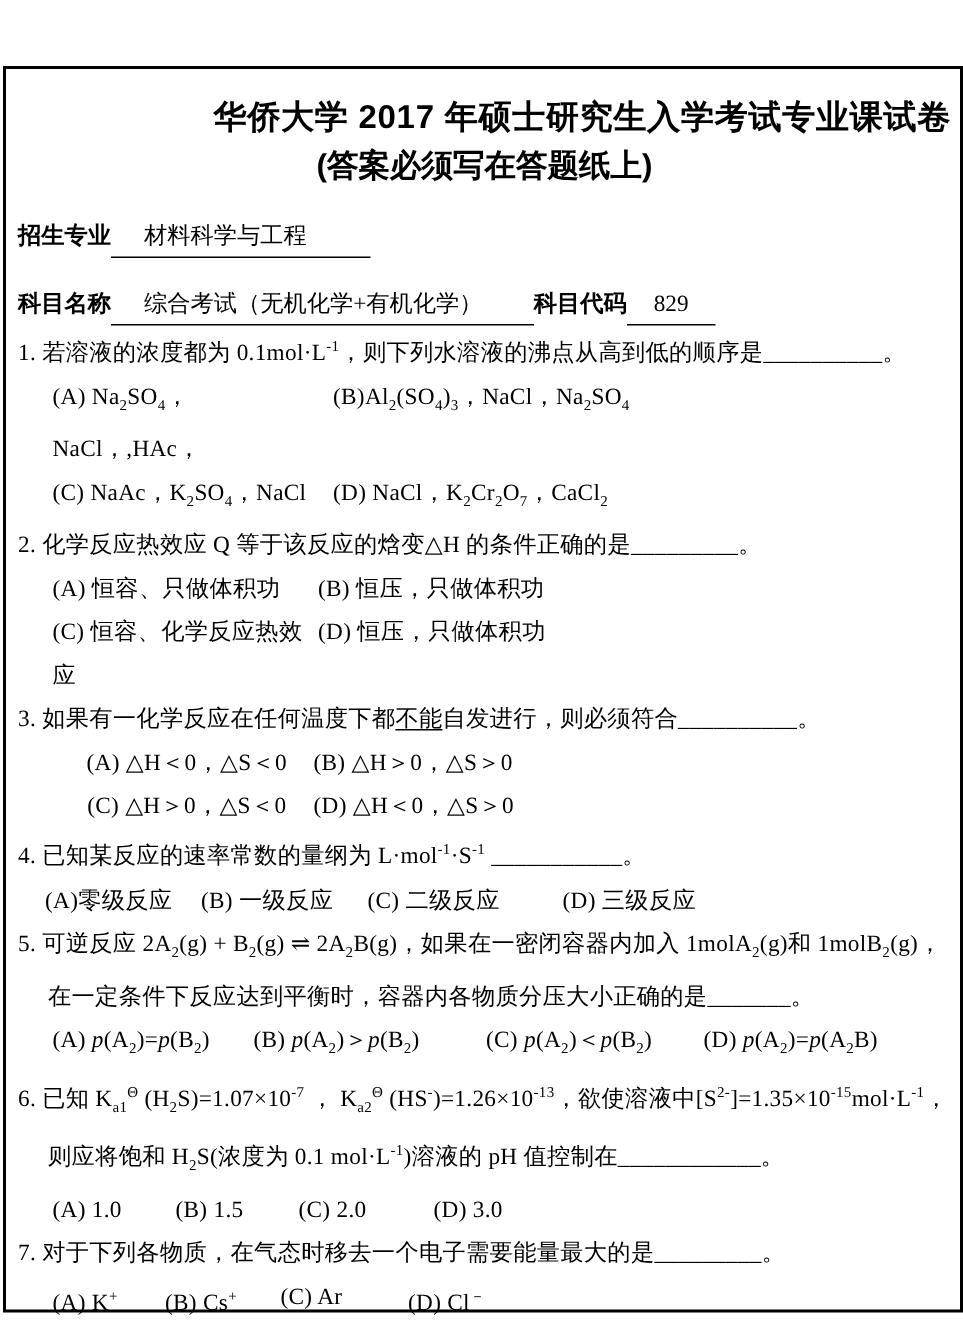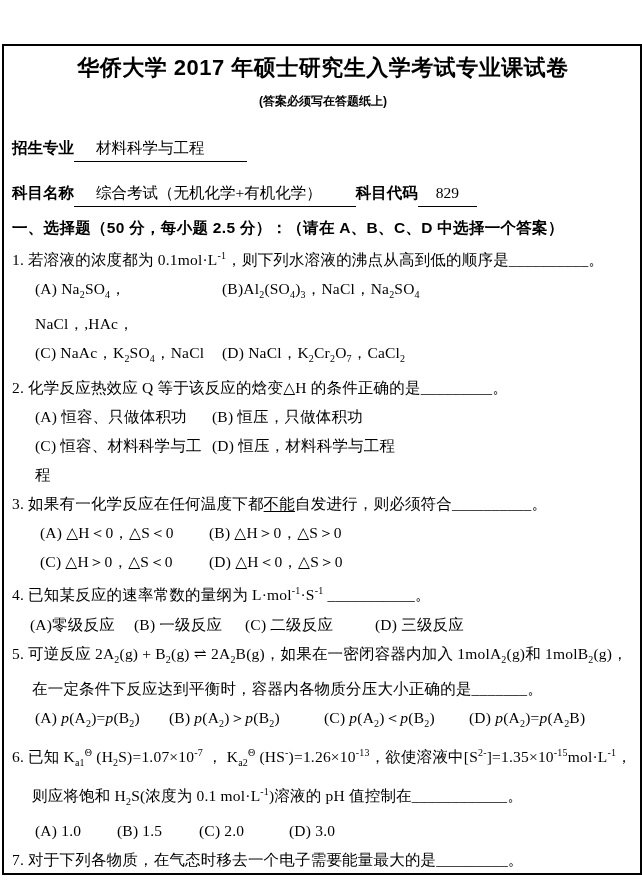--- a/index.html
+++ b/index.html
@@ -6,28 +6,28 @@
   body{
     width:642px;height:881px;position:relative;overflow:hidden;
     font-family:"Liberation Serif","DejaVu Serif",serif;color:#000;
     -webkit-font-smoothing:antialiased;
   }
   .sheet{
     position:absolute;left:2px;top:44px;width:622px;height:817px;
     border:2px solid #000;padding:4px 6px 6px 8px;background:#fff;
   }
   .title{
-    text-align:center;margin-top:4px;
+    text-align:right;margin-top:14px;
     font-family:"Liberation Sans","DejaVu Sans",sans-serif;
     font-weight:bold;font-size:22px;line-height:28px;letter-spacing:0.5px;
   }
   .subtitle{
     text-align:center;margin-top:8px;
     font-family:"Liberation Sans","DejaVu Sans",sans-serif;
-    font-weight:bold;font-size:12px;line-height:22px;
+    font-weight:bold;font-size:21px;line-height:22px;
   }
   .meta-row{margin-top:24px;font-size:15.5px;line-height:24px;white-space:nowrap;}
   .meta-row.second{margin-top:19px;}
   .meta-label{
     font-family:"Liberation Sans","DejaVu Sans",sans-serif;
     font-weight:bold;font-size:15.5px;
   }
   .fill{
     display:inline-block;border-bottom:1.5px solid #000;
     padding:0 42px 1px 22px;font-size:15.5px;
@@ -40,21 +40,21 @@
     font-family:"Liberation Sans","DejaVu Sans",sans-serif;
     font-weight:bold;font-size:15.5px;line-height:27px;letter-spacing:0.3px;
   }
   .qarea{font-size:15.5px;}
   .stem{line-height:29px;padding-left:20px;text-indent:-20px;letter-spacing:0.2px;}
   .opts{display:flex;line-height:29px;letter-spacing:0.2px;}
   .opt{flex:0 0 auto;}
   
   .q1o{padding-left:23px;}  .q1o .c1{width:187px;}
   .q2o{padding-left:23px;}  .q2o .c1{width:177px;}
-  .q3o{padding-left:28px;}  .q3o .c1{width:169px;}
+  .q3o{padding-left:28px;text-align:center;}  .q3o .c1{width:169px;}
   .q4o{padding-left:18px;}  .q4o .c1{width:104px;} .q4o .c2{width:111px;} .q4o .c3{width:130px;}
   .q5o{padding-left:23px;gap:25px;}  .q5o .c1{width:109px;} .q5o .c2{width:130px;} .q5o .c3{width:120px;}
   .q6o{padding-left:23px;}  .q6o .c1{width:82px;}  .q6o .c2{width:82px;}  .q6o .c3{width:90px;}
   .q7o{padding-left:23px;}  .q7o .c1{width:75px;}  .q7o .c2{width:77px;}  .q7o .c3{width:85px;}
   sub{font-size:10px;}
   sup{font-size:10px;}
   u{text-underline-offset:2px;}
 </style>
 </head>
 <body>
@@ -65,21 +65,20 @@
   <div class="subtitle">(答案必须写在答题纸上)</div>
 
   <div class="meta-row">
     <span class="meta-label">招生专业</span><span class="fill">材料科学与工程</span>
   </div>
 
   <div class="meta-row second">
     <span class="meta-label">科目名称</span><span class="fill subject">综合考试（无机化学+有机化学）</span><span class="meta-label code-label">科目代码</span><span class="fill code">829</span>
   </div>
 
-  <div class="section-heading">一、选择题（50 分，每小题 2.5 分）：（请在 A、B、C、D 中选择一个答案）</div>
 
   <div class="qarea">
 
     <div>
       <div class="stem">1. 若溶液的浓度都为 0.1mol·L<sup>-1</sup>，则下列水溶液的沸点从高到低的顺序是__________。</div>
       <div class="opts q1o">
         <span class="opt c1">(A) Na<sub>2</sub>SO<sub>4</sub>，NaCl，,HAc，</span>
         <span class="opt">(B)Al<sub>2</sub>(SO<sub>4</sub>)<sub>3</sub>，NaCl，Na<sub>2</sub>SO<sub>4</sub></span>
       </div>
       <div class="opts q1o">
@@ -88,22 +87,22 @@
       </div>
     </div>
 
     <div>
       <div class="stem">2. 化学反应热效应 Q 等于该反应的焓变△H 的条件正确的是_________。</div>
       <div class="opts q2o">
         <span class="opt c1">(A) 恒容、只做体积功</span>
         <span class="opt">(B) 恒压，只做体积功</span>
       </div>
       <div class="opts q2o">
-        <span class="opt c1">(C) 恒容、材料科学与工程</span>
-        <span class="opt">(D) 恒压，材料科学与工程</span>
+        <span class="opt c1">(C) 恒容、化学反应热效应</span>
+        <span class="opt">(D) 恒压，只做体积功</span>
       </div>
     </div>
 
     <div>
       <div class="stem">3. 如果有一化学反应在任何温度下都<u>不能</u>自发进行，则必须符合__________。</div>
       <div class="opts q3o">
         <span class="opt c1">(A) △H＜0，△S＜0</span>
         <span class="opt">(B) △H＞0，△S＞0</span>
       </div>
       <div class="opts q3o">

